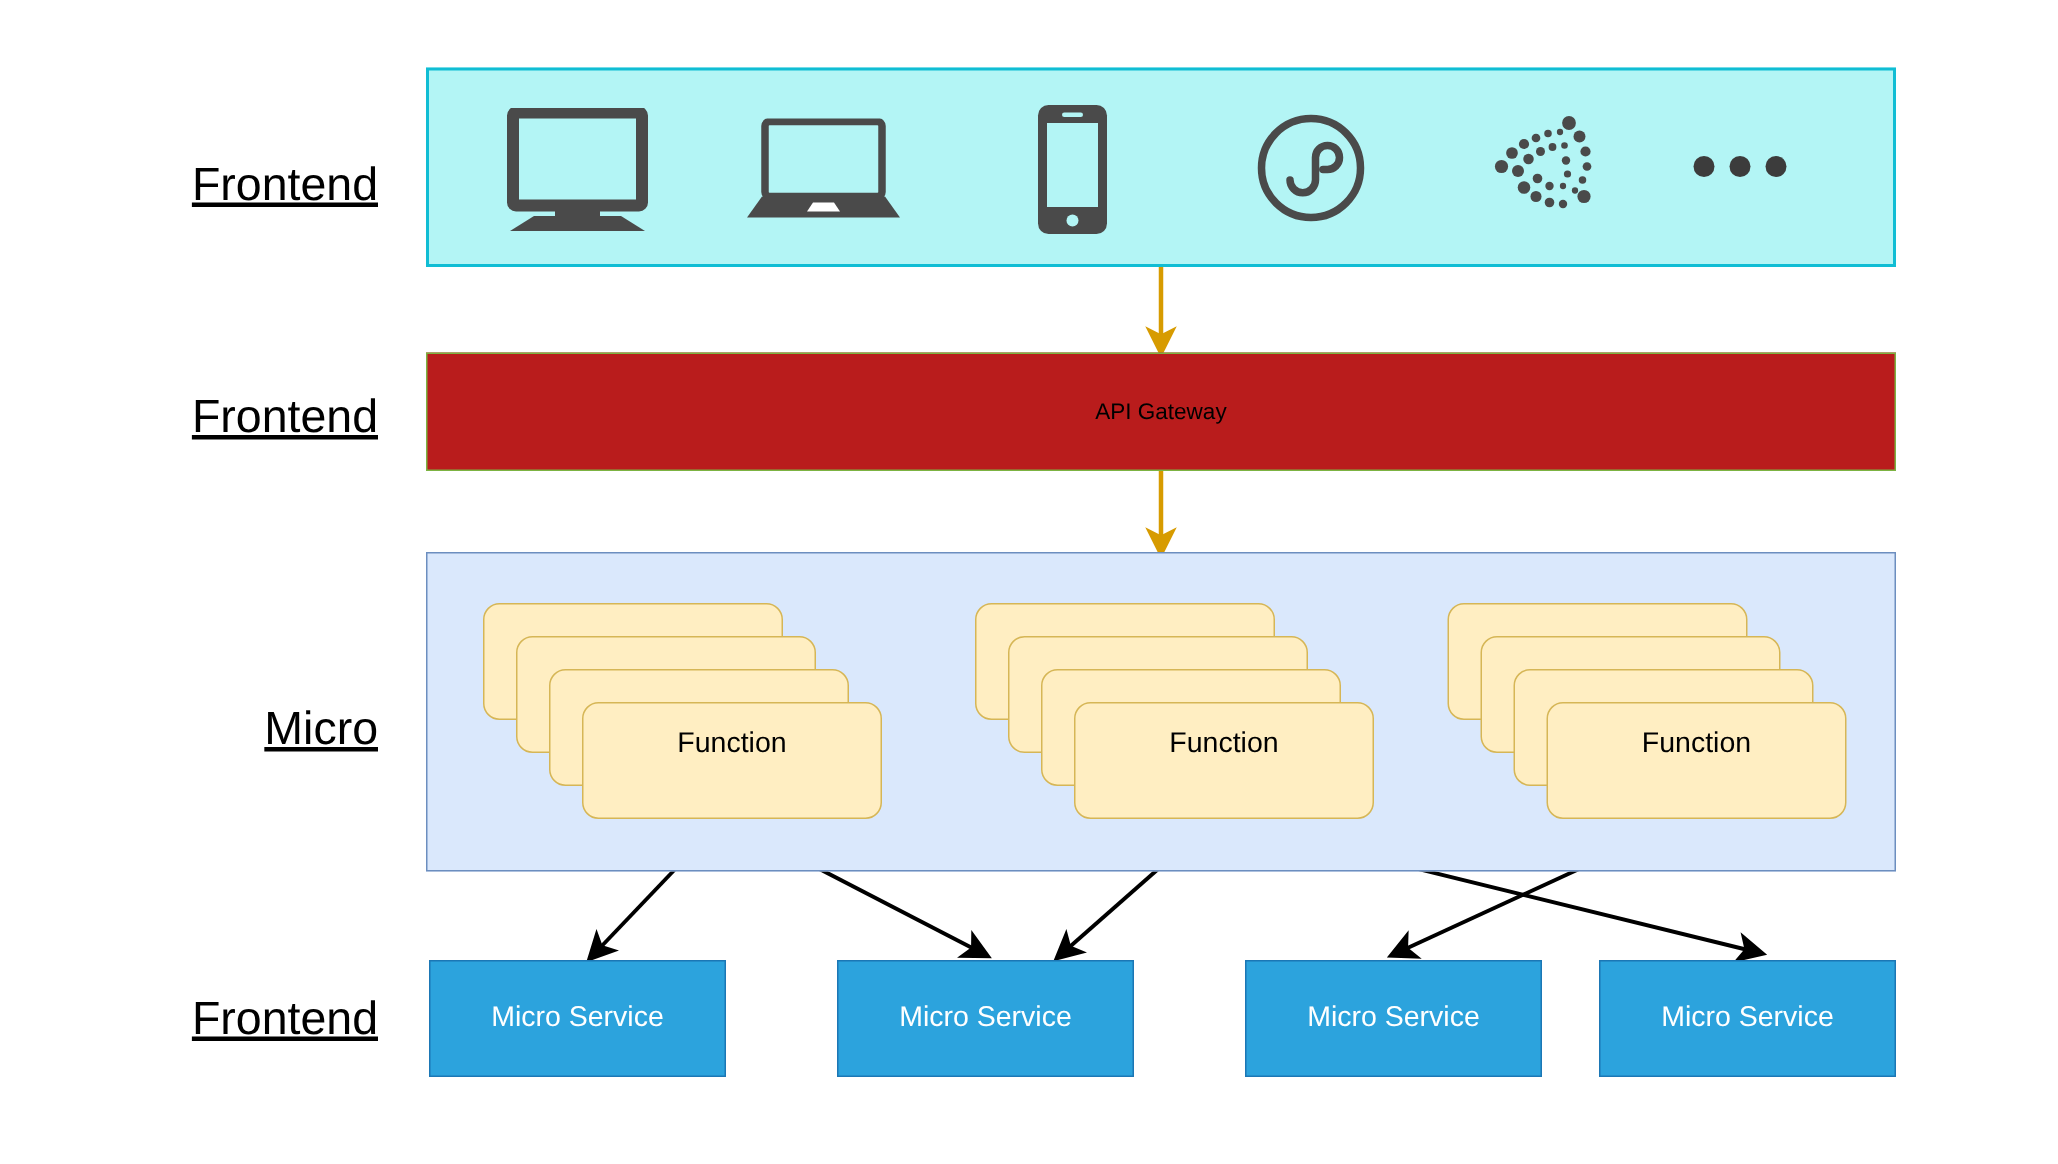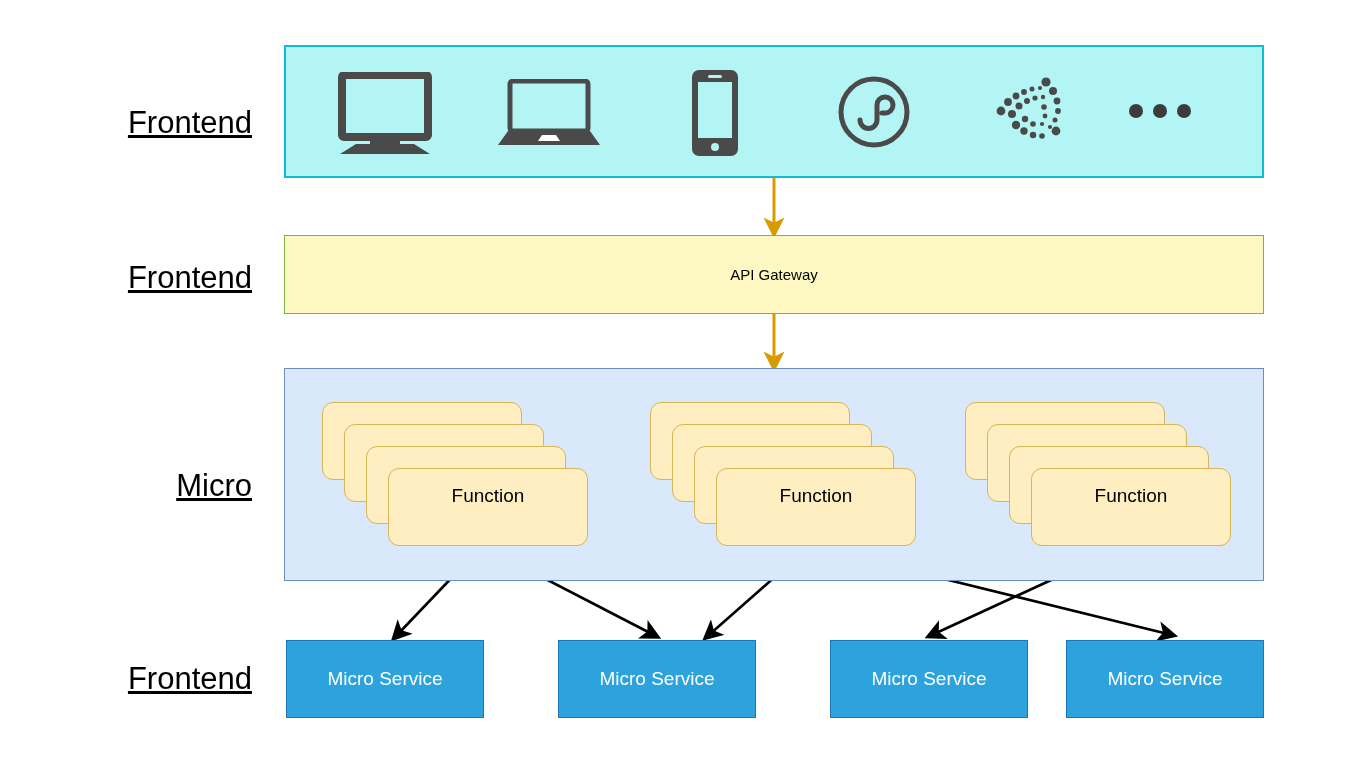--- a/index.html
+++ b/index.html
@@ -45,21 +45,21 @@
   }
   #band-frontend {
     left: 284px; top: 45px;
     width: 980px; height: 133px;
     background: #b3f5f5;
     border: 2px solid #10bdd4;
   }
   #band-gateway {
     left: 284px; top: 235px;
     width: 980px; height: 79px;
-    background: #fef9c3;
+    background: #b91c1c;
     border: 1.5px solid #7cb342;
   }
   #band-faas {
     left: 284px; top: 368px;
     width: 980px; height: 213px;
     background: #dae8fc;
     border: 1.5px solid #6c8ebf;
   }
 
   .band-text {

